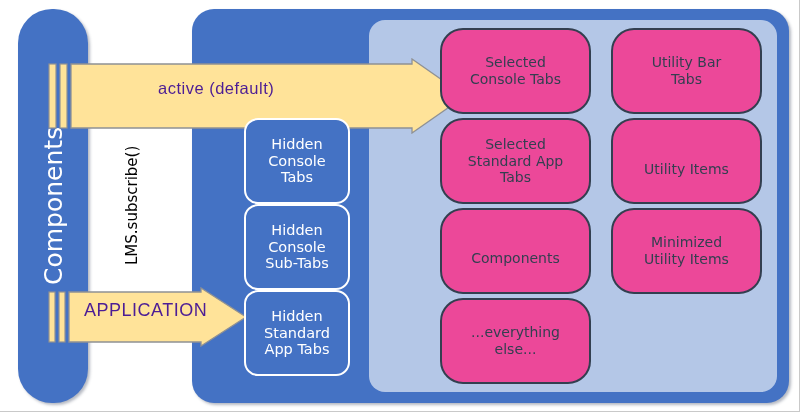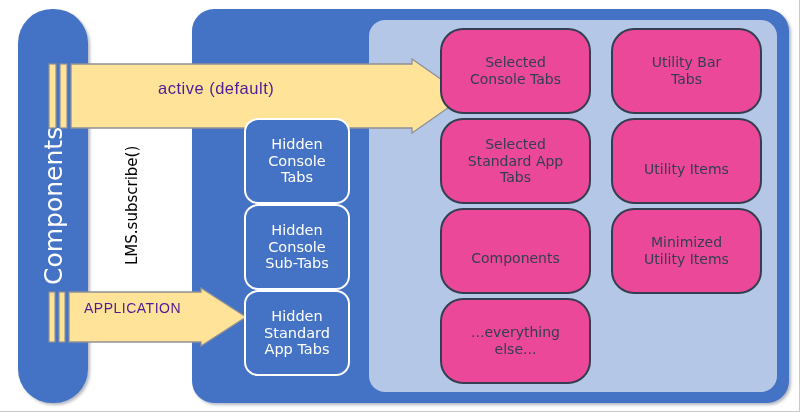--- a/index.html
+++ b/index.html
@@ -149,21 +149,21 @@
   }
   .arrow-1-label {
     left: 158px;
     top: 79px;
     font-size: 16.5px;
     letter-spacing: 0.5px;
   }
   .arrow-2-label {
     left: 84px;
     top: 300px;
-    font-size: 14px;
+    font-size: 18px;
     letter-spacing: 0.5px;
   }
 
   
   .subscribe-caption {
     position: absolute;
     left: 118px;
     top: 120px;
     width: 28px;
     height: 170px;

